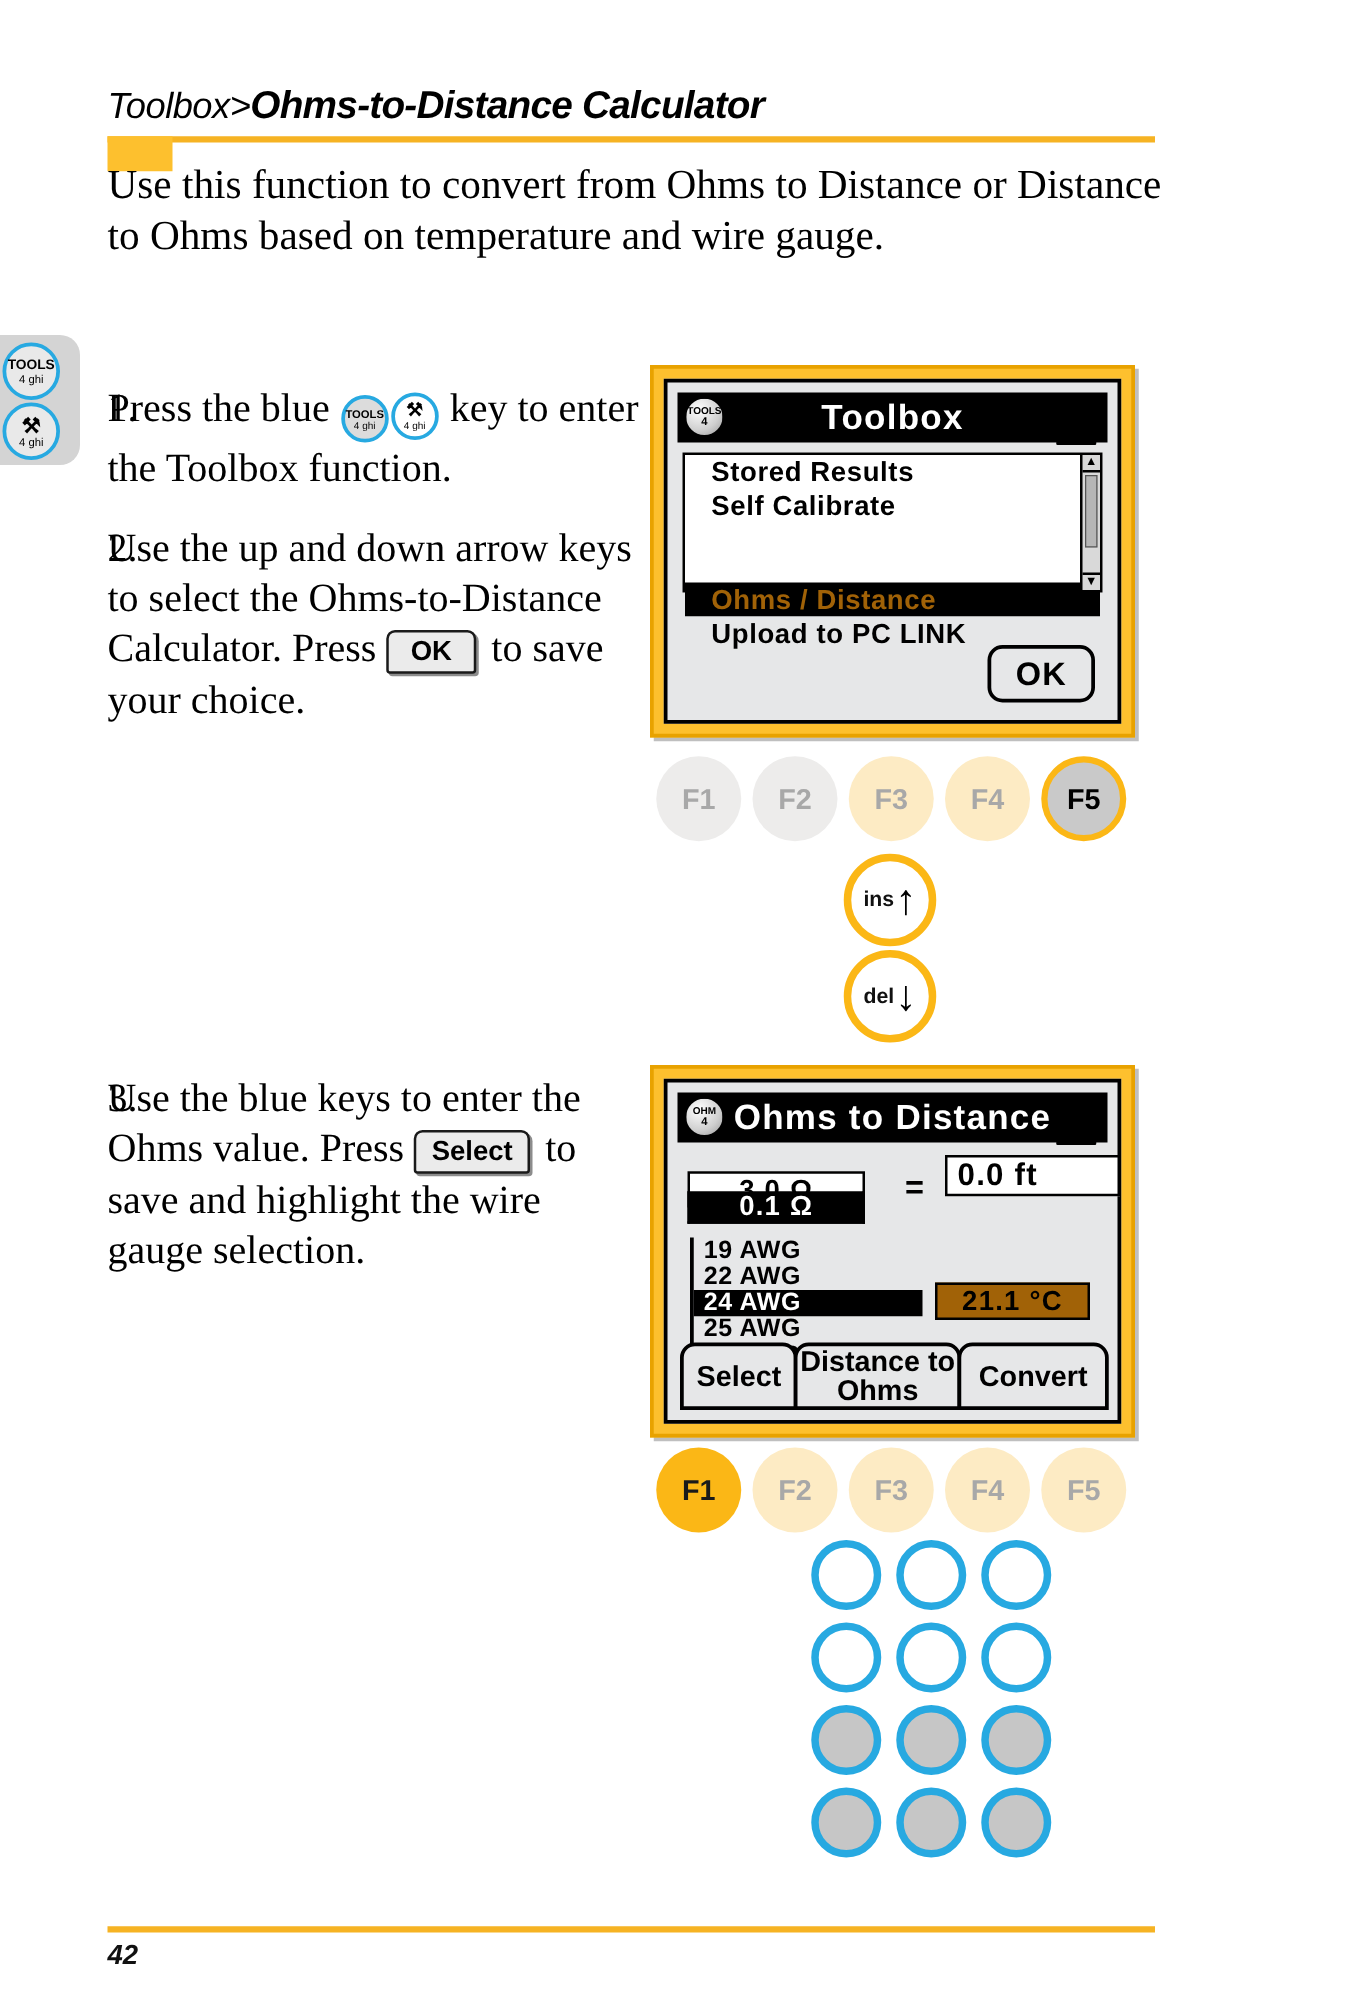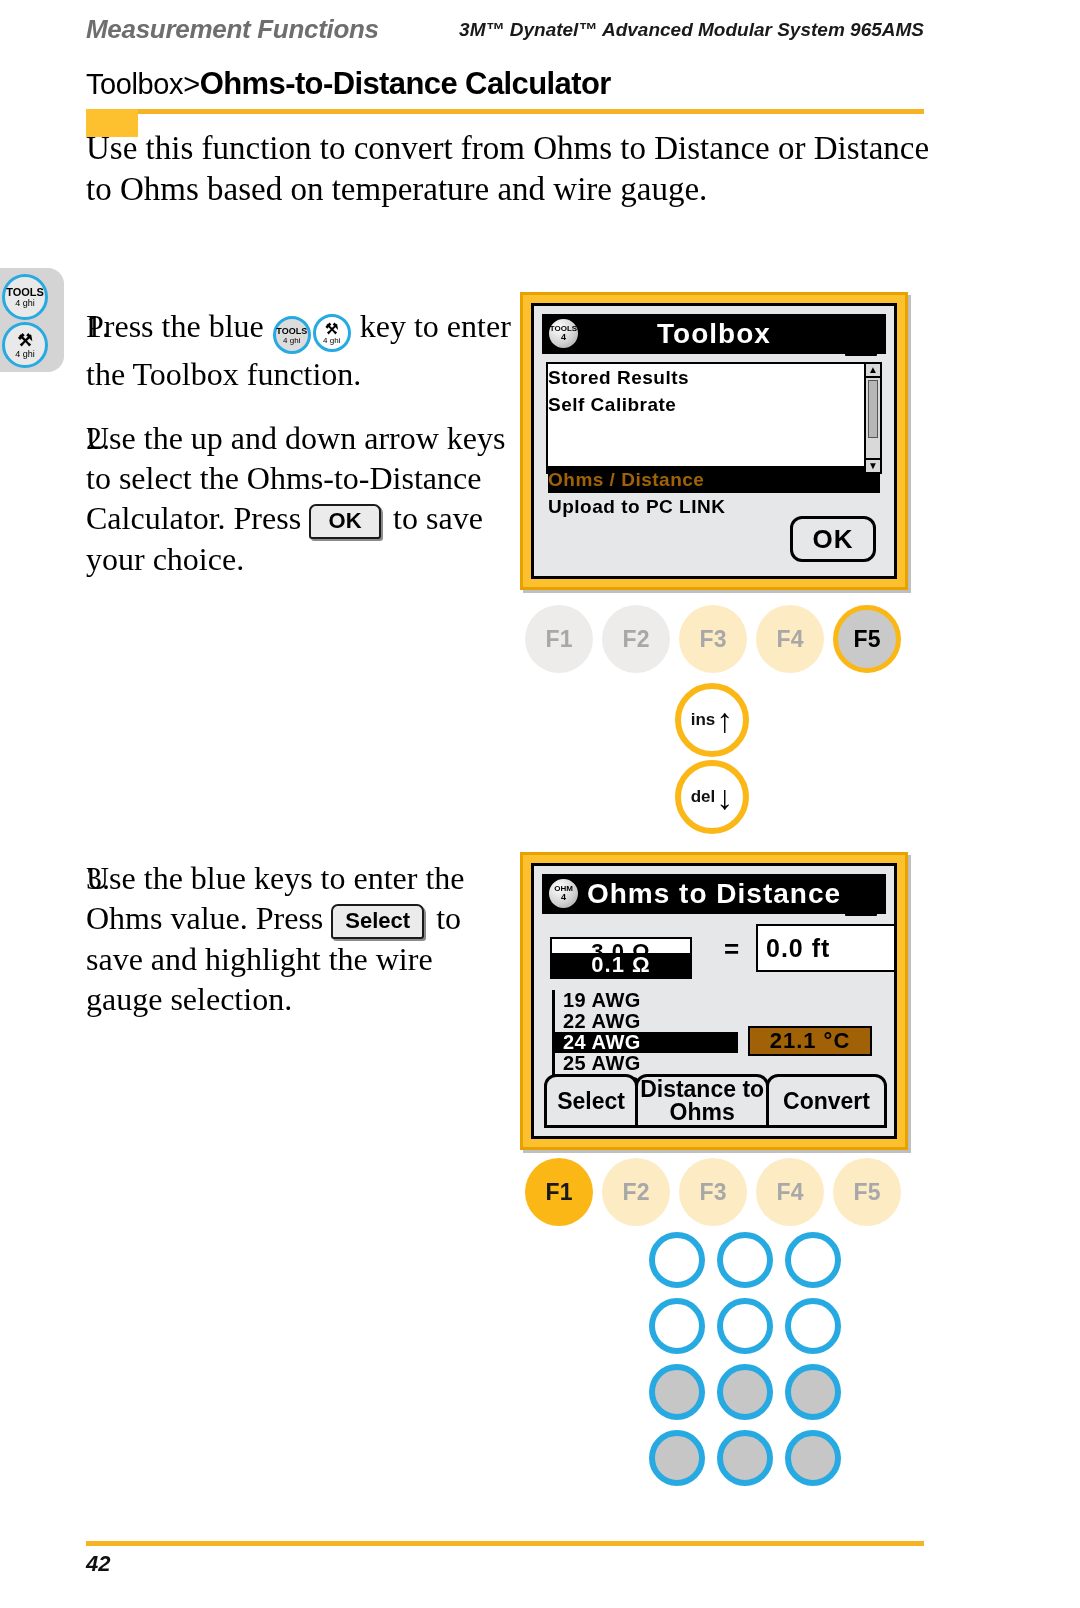--- a/index.html
+++ b/index.html
@@ -28,21 +28,21 @@
     font-weight: bold; font-style: italic;
     font-size: 19px; color: #1a1a1a;
     white-space: nowrap;
   }
 
   
   .h1-wrap { position: absolute; left: 86px; top: 66px; width: 838px; }
   .h2-wrap { position: absolute; left: 86px; top: 226px; width: 838px; }
   .hd-line {
     font-family: "Liberation Sans", sans-serif;
-    font-size: 29px; color: #000;
+    font-style: italic; font-size: 29px; color: #000;
     white-space: nowrap;
   }
   .hd-line .light { font-weight: normal; letter-spacing: -0.4px; }
   .hd-line .heavy { font-weight: bold; letter-spacing: -0.6px; font-size: 31px; }
   .rule-gold {
     position: relative; margin-top: 7px;
     height: 5px; background: #f6b323; width: 838px;
   }
   .rule-tab {
     position: absolute; left: 0; top: 0;
@@ -154,22 +154,22 @@
     display: block; background: #000; height: 3px;
     margin: 0 auto 3px; border-radius: 1px;
   }
 
   
   .menu-box {
     position: absolute; left: 12px; top: 56px; right: 12px; height: 112px;
     border: 2px solid #000; background: #fff;
   }
   .menu-item {
-    font-size: 19px; line-height: 27px; color: #000;
-    padding-left: 0; font-weight: bold; letter-spacing: .5px;
+    font-size: 22px; line-height: 27px; color: #000;
+    padding-left: 21px; font-weight: bold; letter-spacing: .5px;
     white-space: nowrap; overflow: hidden;
   }
   .menu-item.sel { background: #000; color: #a16207; margin-top: 48px; }
   .scrollbar {
     position: absolute; right: 0; top: 0; bottom: 0; width: 16px;
     border-left: 2px solid #000; background: #d9d9d9;
   }
   .scrollbar .arw {
     height: 14px; border-bottom: 2px solid #000;
     display: flex; align-items: center; justify-content: center;
@@ -272,24 +272,20 @@
     position: absolute; left: 86px; top: 1551px;
     font-family: "Liberation Sans", sans-serif;
     font-weight: bold; font-style: italic; font-size: 22px; color: #111;
   }
 </style>
 </head>
 <body>
 
 <div class="page">
 
-  <div class="runhead">
-    <div class="runhead-left">Measurement Functions</div>
-    <div class="runhead-right">3M™ Dynatel™ Advanced Modular System 965AMS</div>
-  </div>
 
   <div class="h1-wrap">
     <div class="hd-line">
       <span class="light">Toolbox&gt;</span><span class="heavy">Ohms-to-Distance Calculator</span>
     </div>
     <div class="rule-gold">
       <div class="rule-tab"></div>
     </div>
   </div>
 
@@ -404,21 +400,21 @@
             <i style="width:26px;"></i>
             <i style="width:32px;"></i>
           </div>
         </div>
 
         <div class="ohm-field" style="left:16px; top:71px; width:142px; height:29px;">3.0 Ω</div>
         <div class="ohm-field inv" style="left:16px; top:87px; width:142px; height:26px;">0.1 Ω</div>
 
         <div class="eq-sign" style="left:190px; top:68px;">=</div>
 
-        <div class="result-field" style="left:222px; top:58px; width:140px; height:48px;">0.0 ft</div>
+        <div class="result-field" style="left:222px; top:58px; width:140px; height:33px;">0.0 ft</div>
 
         <div class="awg-list" style="left:18px; top:124px; width:190px;">
           <div class="awg-row">19 AWG</div>
           <div class="awg-row">22 AWG</div>
           <div class="awg-row sel">24 AWG</div>
           <div class="awg-row">25 AWG</div>
           <div class="awg-row">26 AWG</div>
         </div>
 
         <div class="temp-field" style="left:214px; top:160px; width:124px; height:30px;">21.1 °C</div>

